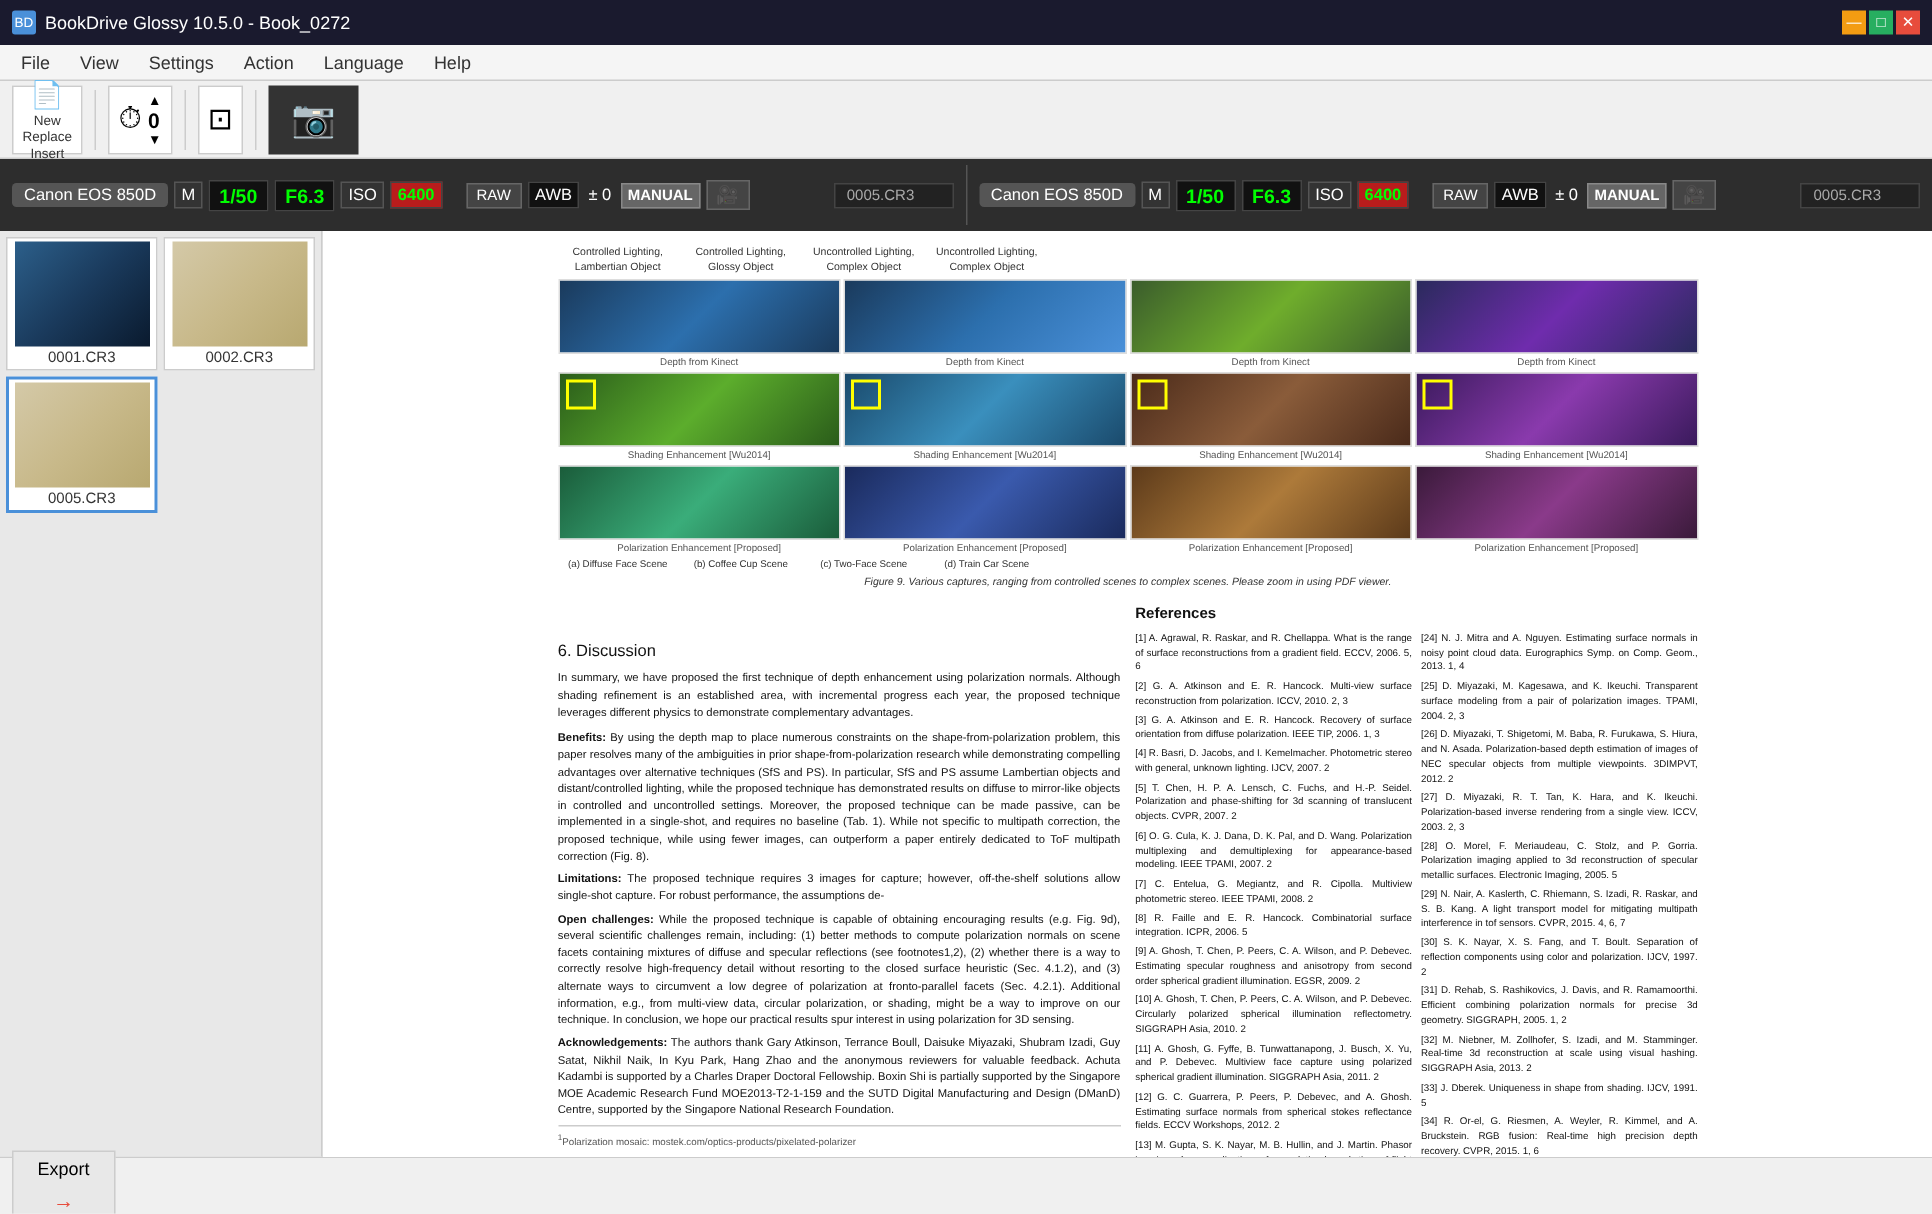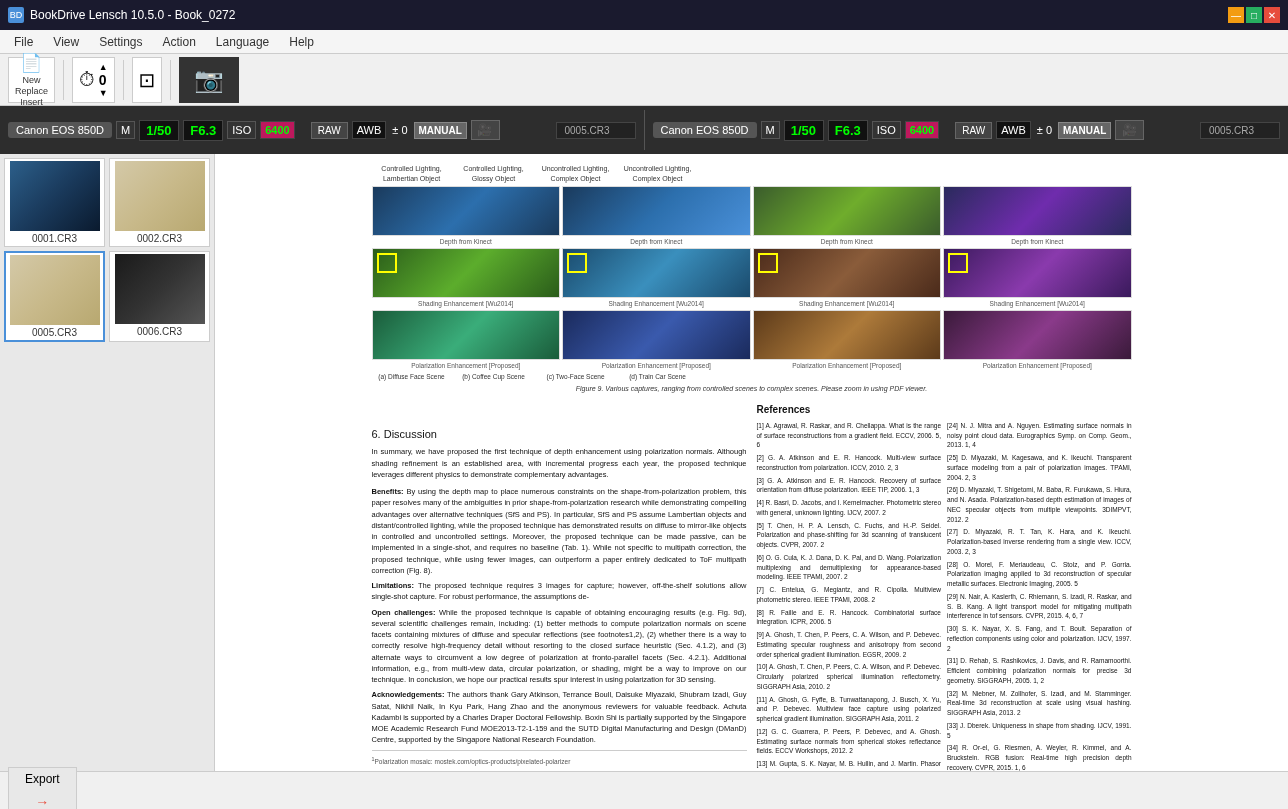--- a/index.html
+++ b/index.html
@@ -145,21 +145,21 @@
       font-size: 11px;
       padding: 2px 4px;
       border: 1px solid #444;
     }
     .cam-plus-minus {
       color: #fff;
       font-size: 11px;
       padding: 0 2px;
     }
     .cam-iso-box {
-      background: #be185d;
+      background: #b91c1c;
       color: #00ff00;
       font-size: 11px;
       font-weight: bold;
       padding: 2px 4px;
       border: 1px solid #444;
     }
 
     
     .main-area {
       display: flex;
@@ -289,21 +289,21 @@
     .fig-caption { font-size: 7px; color: #333; text-align: center; margin-top: 3px; font-style: italic; }
   </style>
 </head>
 <body>
 
 <div class="title-bar">
   <div class="title-bar-left">
     <div class="title-bar-icon">
       <span>BD</span>
     </div>
-    <span>BookDrive Lensch 10.5.0 - Book_0272</span>
+    <span>BookDrive Glossy 10.5.0 - Book_0272</span>
   </div>
   <div class="title-bar-controls">
     <button class="title-btn min">—</button>
     <button class="title-btn max">□</button>
     <button class="title-btn close">✕</button>
   </div>
 </div>
 
 <div class="menu-bar">
   <span class="menu-item">File</span>
@@ -390,24 +390,20 @@
         <div class="thumb-img thumb-blue"></div>
         <div class="thumb-label">0001.CR3</div>
       </div>
       <div class="thumb-item">
         <div class="thumb-img thumb-paper"></div>
         <div class="thumb-label">0002.CR3</div>
       </div>
       <div class="thumb-item selected">
         <div class="thumb-img thumb-paper"></div>
         <div class="thumb-label">0005.CR3</div>
-      </div>
-      <div class="thumb-item">
-        <div class="thumb-img thumb-dark"></div>
-        <div class="thumb-label">0006.CR3</div>
       </div>
     </div>
 
   <div class="content-viewer">
     <div class="pdf-content">
 
       <div class="fig-container">
 
         <div style="display:flex;gap:2px;margin-bottom:2px;">
           <div style="width:80px;font-size:7px;text-align:center;color:#333;">Controlled Lighting, Lambertian Object</div>

